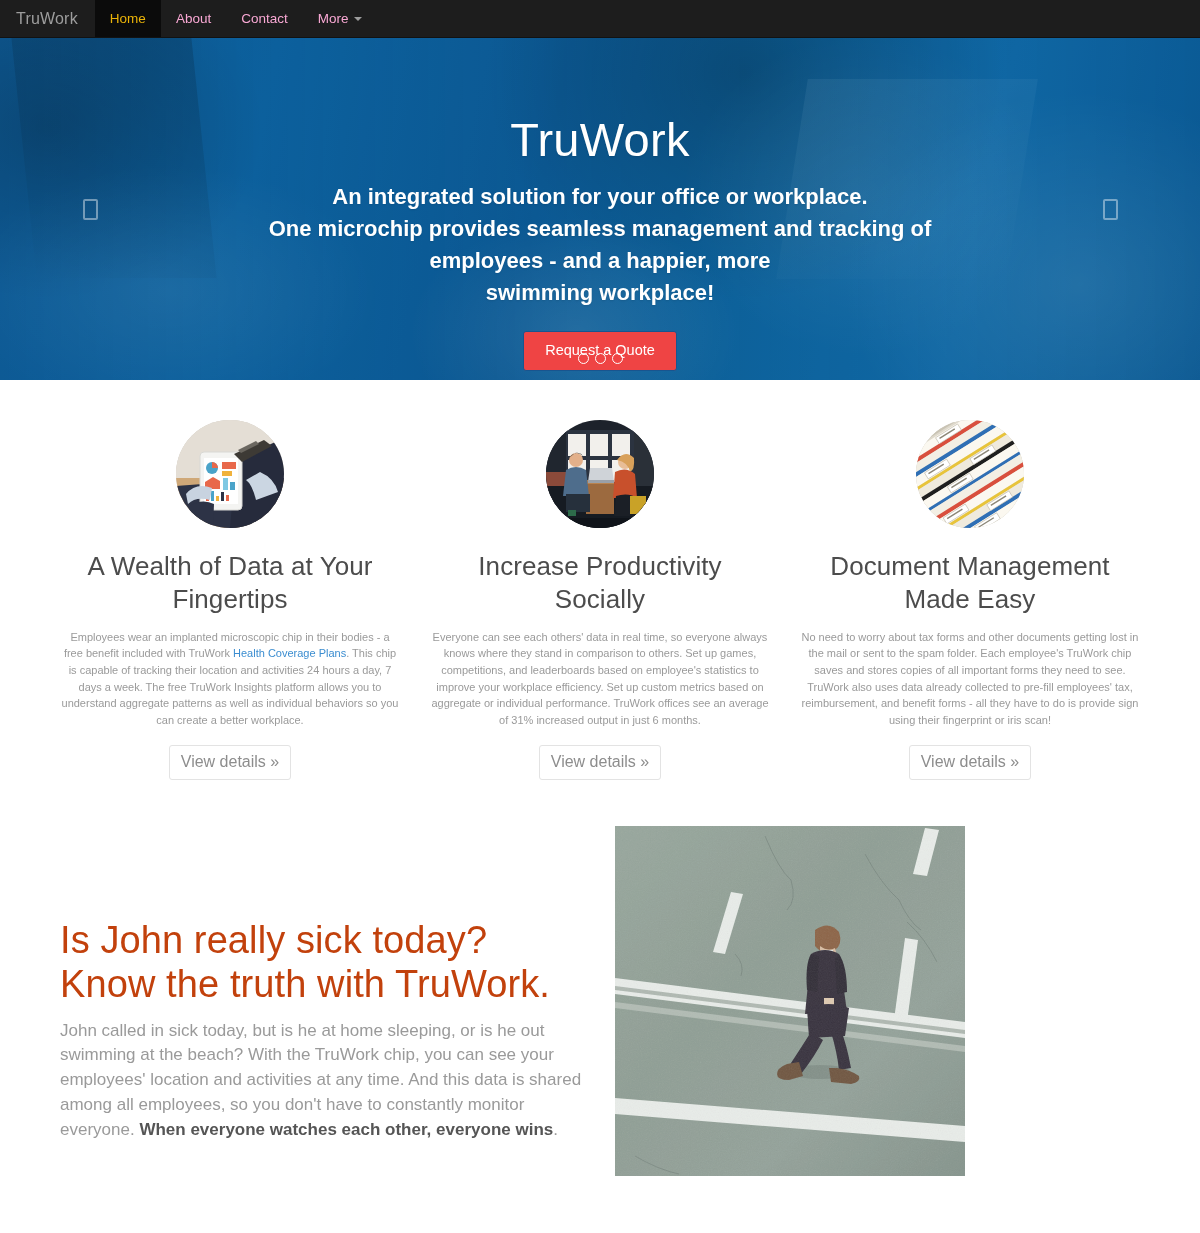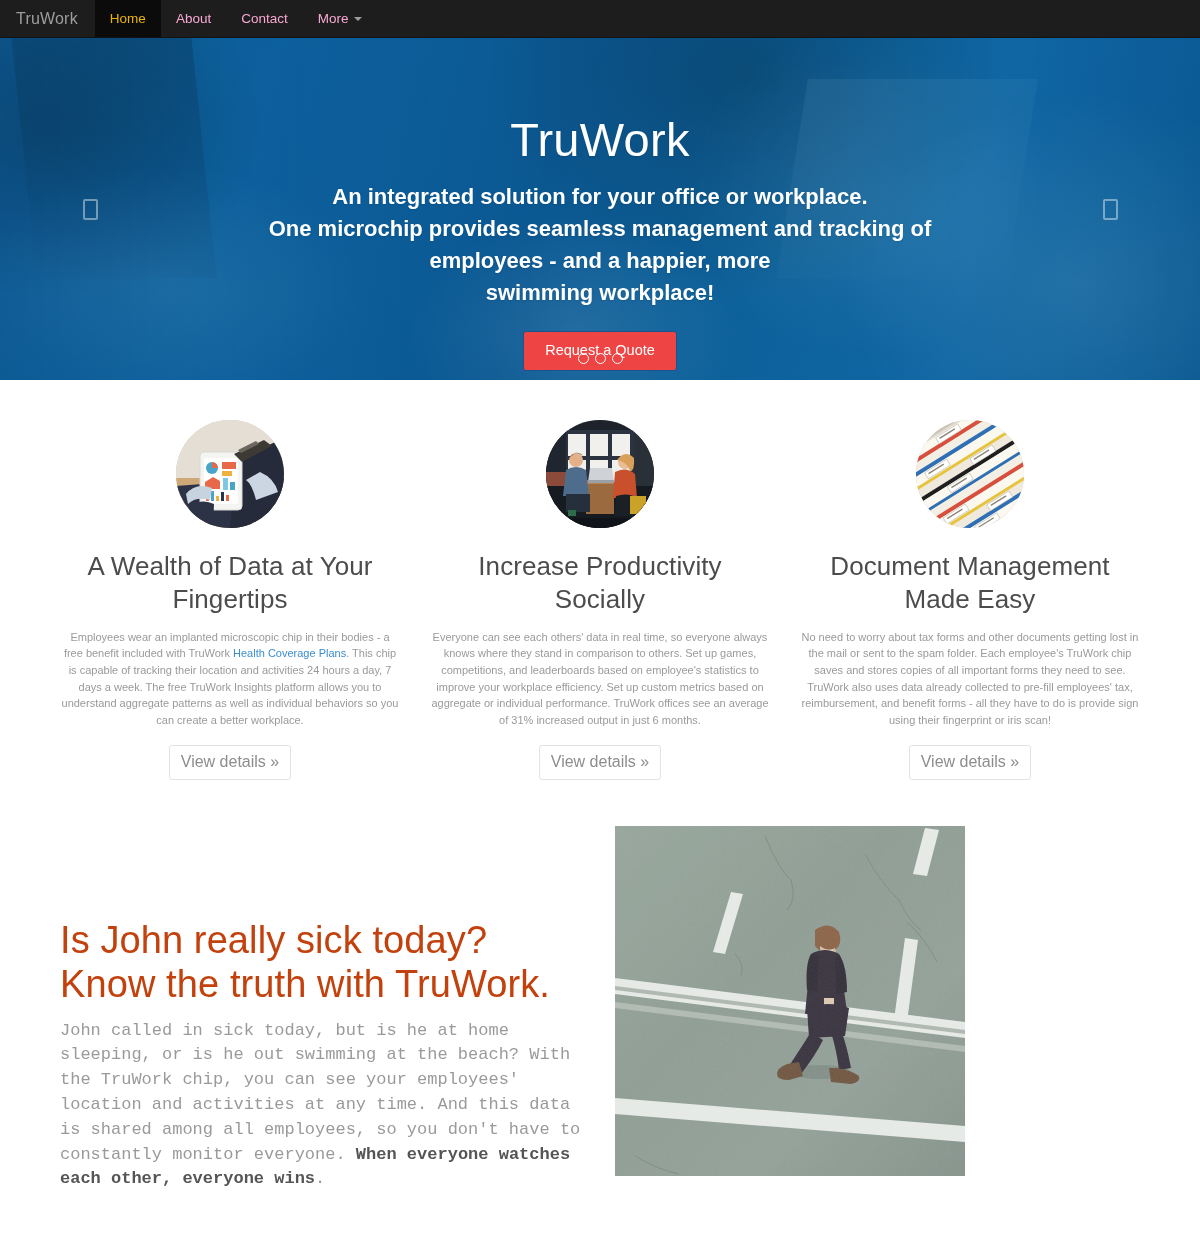--- a/index.html
+++ b/index.html
@@ -243,21 +243,20 @@
     line-height: 1.17;
     color: #c2410c;
     letter-spacing: .1px;
   }
   .featurette-lead {
     margin: 12px 0 0;
     font-size: 17px;
     line-height: 1.46;
     color: #9a9a9a;
     font-weight: 400;
-    font-family: Liberation Mono, monospace;
   }
   .featurette-lead b { color: #555555; font-weight: 700; }
   .featurette-photo {
     width: 350px; height: 350px;
     display: block;
     background: #8e9a92;
   }
   .featurette-photo svg { display: block; }
 </style>
 </head>

